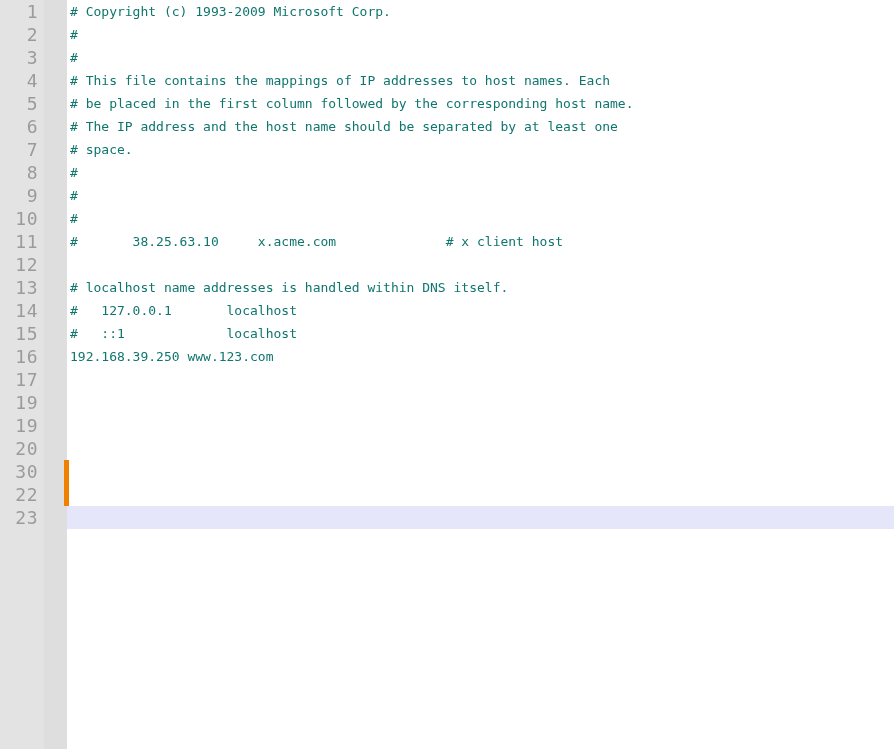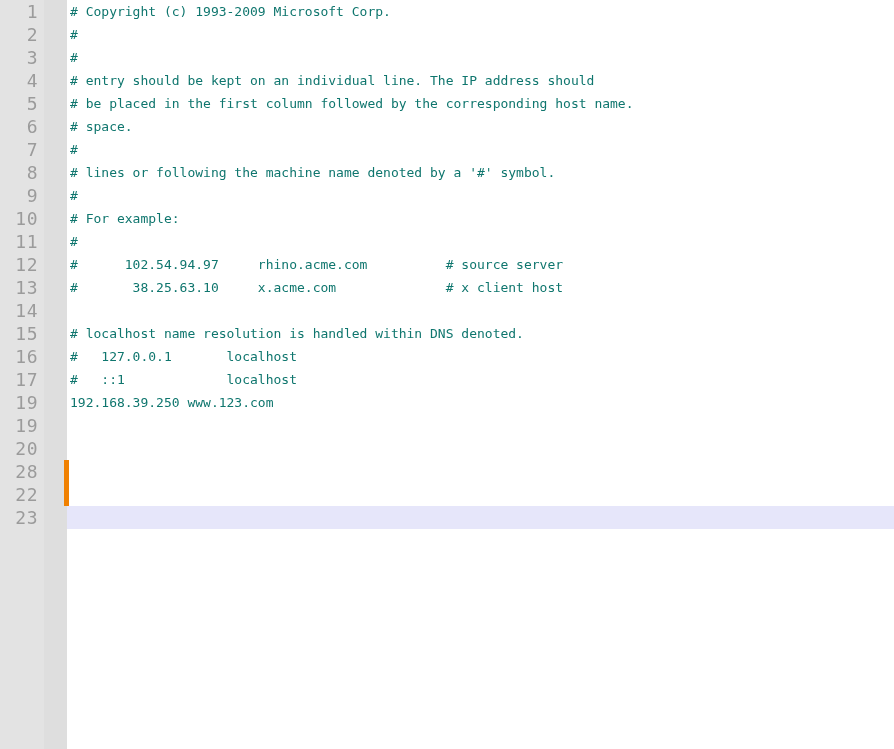--- a/index.html
+++ b/index.html
@@ -123,46 +123,44 @@
       <div class="linenum">11</div>
       <div class="linenum">12</div>
       <div class="linenum">13</div>
       <div class="linenum">14</div>
       <div class="linenum">15</div>
       <div class="linenum">16</div>
       <div class="linenum">17</div>
       <div class="linenum">19</div>
       <div class="linenum">19</div>
       <div class="linenum">20</div>
-      <div class="linenum">28</div>
+      <div class="linenum">30</div>
       <div class="linenum">22</div>
       <div class="linenum">23</div>
     </div>
 
   <div class="change-marker-col">
       <div class="change-marker" style="top: 460px; height: 46px; background: rgb(240, 128, 0);"></div>
     </div>
 
   <div class="code-area">
     <div class="code-lines">
         <div class="code-line"><span class="txt"># Copyright (c) 1993-2009 Microsoft Corp.</span></div>
         <div class="code-line"><span class="txt">#</span></div>
         <div class="code-line"><span class="txt">#</span></div>
-        <div class="code-line"><span class="txt"># entry should be kept on an individual line. The IP address should</span></div>
+        <div class="code-line"><span class="txt"># This file contains the mappings of IP addresses to host names. Each</span></div>
         <div class="code-line"><span class="txt"># be placed in the first column followed by the corresponding host name.</span></div>
+        <div class="code-line"><span class="txt"># The IP address and the host name should be separated by at least one</span></div>
         <div class="code-line"><span class="txt"># space.</span></div>
         <div class="code-line"><span class="txt">#</span></div>
-        <div class="code-line"><span class="txt"># lines or following the machine name denoted by a '#' symbol.</span></div>
         <div class="code-line"><span class="txt">#</span></div>
-        <div class="code-line"><span class="txt"># For example:</span></div>
         <div class="code-line"><span class="txt">#</span></div>
-        <div class="code-line"><span class="txt">#      102.54.94.97     rhino.acme.com          # source server</span></div>
         <div class="code-line"><span class="txt">#       38.25.63.10     x.acme.com              # x client host</span></div>
         <div class="code-line"><span class="txt"></span></div>
-        <div class="code-line"><span class="txt"># localhost name resolution is handled within DNS denoted.</span></div>
+        <div class="code-line"><span class="txt"># localhost name addresses is handled within DNS itself.</span></div>
         <div class="code-line"><span class="txt">#   127.0.0.1       localhost</span></div>
         <div class="code-line"><span class="txt">#   ::1             localhost</span></div>
         <div class="code-line"><span class="txt">192.168.39.250 www.123.com</span></div>
         <div class="code-line"><span class="txt"></span></div>
       </div>
   <div class="current-line-fill" style="top: 506px; left: -67px; background: rgb(230, 230, 250);"></div>
     </div>
 
 </div>
 

